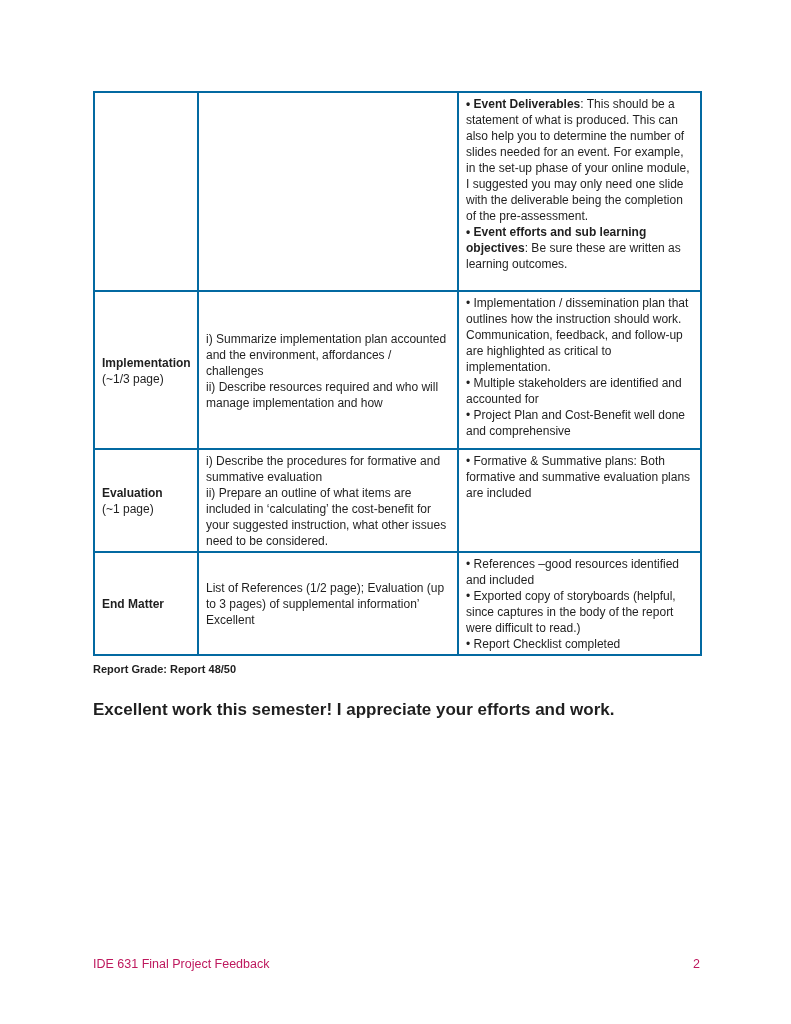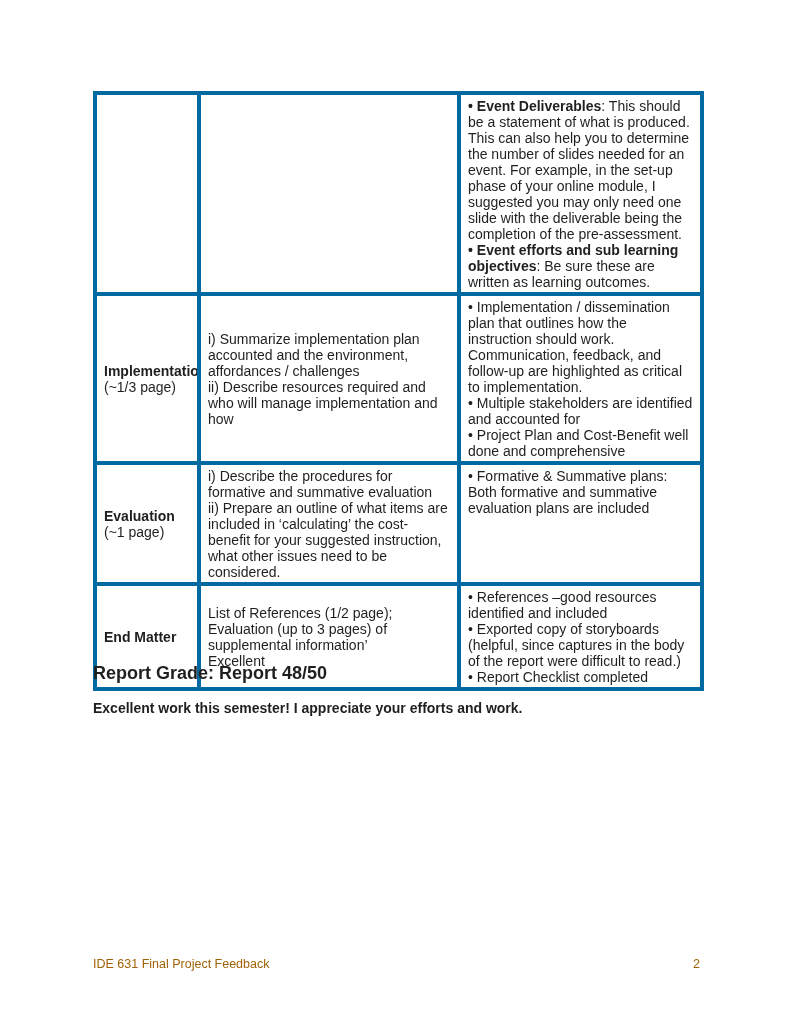--- a/index.html
+++ b/index.html
@@ -24,57 +24,57 @@
     table-layout: fixed;
   }
   col.c1 { width: 104px; }
   col.c2 { width: 260px; }
   col.c3 { width: 243px; }
   tr.r1 { height: 199px; }
   tr.r2 { height: 158px; }
   tr.r3 { height: 100px; }
   tr.r4 { height: 96px; }
   td {
-    border: 4px solid #0369a1;
+    border: 2px solid #0369a1;
     vertical-align: top;
     padding: 3px 7px 2px 7px;
-    font-size: 14px;
+    font-size: 12px;
     line-height: 16px;
     color: #1f1f1f;
     overflow: hidden;
     margin-top: 40px;
   }
   td.v-mid { vertical-align: middle; }
   td p { margin: 0; }
   .b { font-weight: bold; }
   .i { }
   .grade-line {
     position: absolute;
     left: 93px;
     top: 663px;
-    font-size: 18px;
+    font-size: 11px;
     font-weight: bold;
   }
   .closing-line {
     position: absolute;
     left: 93px;
     top: 700px;
-    font-size: 14px;
+    font-size: 17px;
     font-weight: bold;
   }
   .footer {
     position: absolute;
     left: 93px;
     top: 957px;
     width: 607px;
     display: flex;
     justify-content: space-between;
     align-items: flex-end;
     font-size: 12.5px;
-    color: #a16207;
+    color: #be185d;
   }
 </style>
 </head>
 <body>
 
 <div class="page">
 
   <table class="doc-table">
     <colgroup>
       <col class="c1">

